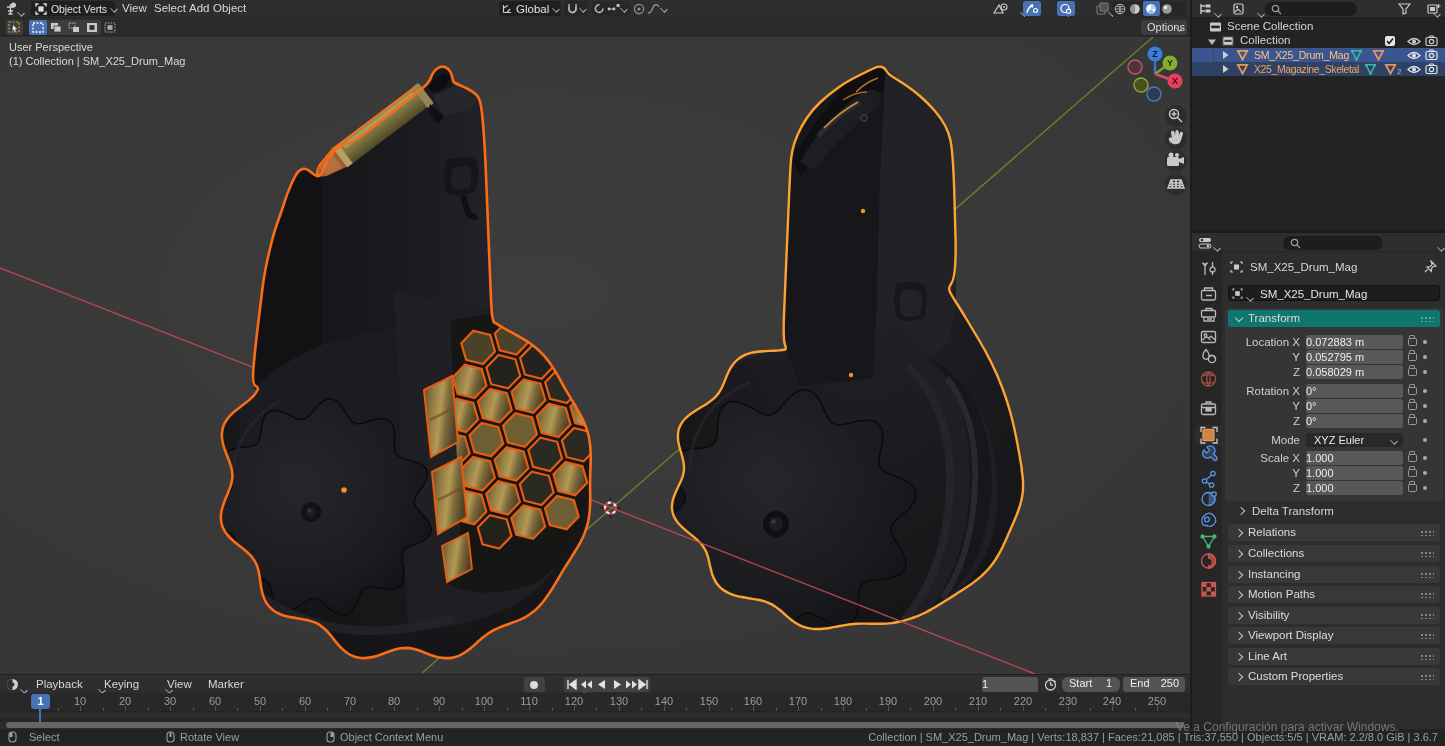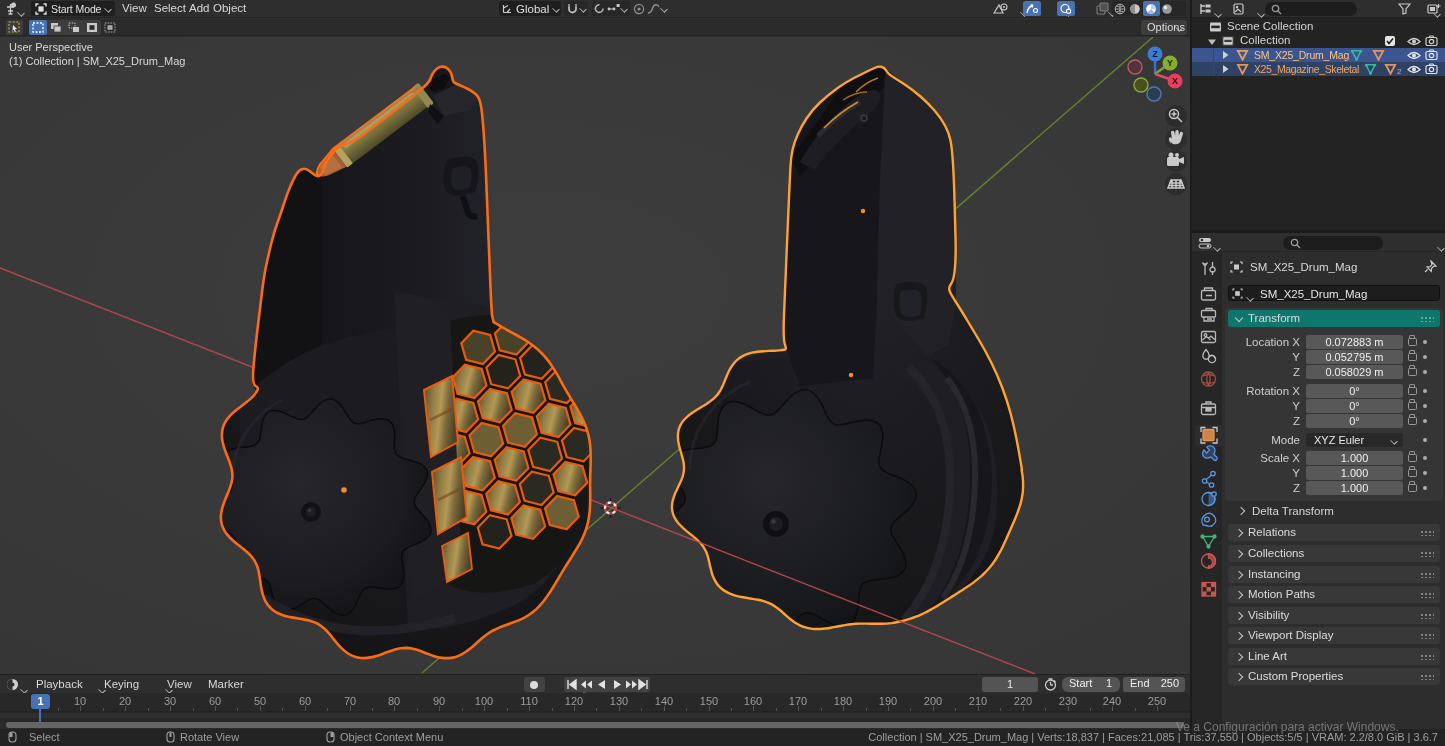--- a/index.html
+++ b/index.html
@@ -4,21 +4,21 @@
 *{margin:0;padding:0;box-sizing:border-box}
 html,body{width:1445px;height:746px;overflow:hidden;background:#2e2e2e;
   font-family:"Liberation Sans",sans-serif;-webkit-font-smoothing:antialiased}
 #page{position:relative;width:1445px;height:746px;background:#2e2e2e;font-size:12px;color:#d4d4d4}
 .abs{position:absolute}
 .hdr{background:#2e2e2e}
 .btn{background:#1f1f1f;border-radius:3px;display:flex;align-items:center;color:#e0e0e0;white-space:nowrap}
 .chev{width:7px;height:7px;display:inline-block;position:relative}
 .chev:after{content:"";position:absolute;left:0;top:1px;width:5px;height:5px;border-right:1.4px solid #b9b9b9;border-bottom:1.4px solid #b9b9b9;transform:rotate(45deg) scale(1,.8)}
 .menu{color:#d8d8d8;font-size:11.5px}
-.fld{position:absolute;background:#585858;border-radius:2.5px;color:#eee;font-size:11px;text-align:center;line-height:14px;height:14px}
+.fld{position:absolute;background:#585858;border-radius:2.5px;color:#eee;font-size:11px;text-align:left;line-height:14px;height:14px}
 .lbl{position:absolute;color:#cfcfcf;font-size:11.5px;text-align:right;line-height:14px;height:14px}
 .lock{position:absolute;width:9px;height:8px;border:1.2px solid #9a9a9a;border-radius:1.5px}
 .lock:before{content:"";position:absolute;left:0px;top:-4px;width:4px;height:3px;border:1.2px solid #9a9a9a;border-bottom:none;border-radius:2px 2px 0 0}
 .dot{position:absolute;width:4px;height:4px;border-radius:50%;background:#ababab}
 .phdr{position:absolute;left:1228px;width:212px;height:17px;background:#383838;border-radius:3px;color:#dcdcdc;font-size:11.5px;line-height:17px}
 .phdr .car{display:inline-block;margin:0 6px 0 8px;width:6px;height:6px;position:relative;top:-1px}
 .phdr .car:after{content:"";position:absolute;width:5px;height:5px;border-right:1.3px solid #c7c7c7;border-bottom:1.3px solid #c7c7c7;transform:rotate(-45deg);top:1px}
 .grip{position:absolute;right:6px;top:6px;width:14px;height:6px;opacity:.5;
  background-image:radial-gradient(circle,#cdcdcd 1px,transparent 1.2px);background-size:4px 4px}
 .tick{position:absolute;bottom:0;width:1px;height:5px;background:#555}
@@ -33,21 +33,21 @@
         <circle cx="8.5" cy="3" r="2.5" fill="#cdcdcd"></circle>
         <path d="M2 5 L9 5 M5.5 2 L5.5 9 M3 9 L8 9 M5.5 9 L5.5 12 M3.5 12 l4 0" stroke="#cdcdcd" stroke-width="1.3" fill="none"></path>
       </svg>
   <span class="chev abs" style="left:18px;top:5px"></span>
   
   <div class="btn abs" style="left:31px;top:1px;width:84px;height:15px">
     <svg style="margin-left:4px;flex:none" width="12" height="12" viewBox="0 0 12 12">
           <path d="M1 3.5 V1 H3.5 M8.5 1 H11 V3.5 M11 8.5 V11 H8.5 M3.5 11 H1 V8.5" stroke="#e2e2e2" fill="none" stroke-width="1.4"></path>
           <rect x="3.4" y="3.4" width="5.2" height="5.2" fill="#e2e2e2"></rect>
         </svg>
-    <span style="margin-left:4px;font-size:10.5px;letter-spacing:-.1px">Start Mode</span>
+    <span style="margin-left:4px;font-size:10.5px;letter-spacing:-.1px">Object Verts</span>
     <span class="chev" style="margin-left:4px"></span>
   </div>
   <span class="menu abs" style="left:122px;top:2px">View</span>
   <span class="menu abs" style="left:154px;top:2px">Select</span>
   <span class="menu abs" style="left:189px;top:2px">Add</span>
   <span class="menu abs" style="left:213px;top:2px">Object</span>
   
   <div class="btn abs" style="left:499px;top:1px;width:62px;height:15px">
     <svg style="margin-left:3px" width="11" height="11" viewBox="0 0 11 11">
           <path d="M1.5 9.5 L1.5 2 M1.5 9.5 L9 9.5 M1.5 5 L6 2.5 M5 9.5 L8 6" stroke="#ccc" stroke-width="1.2" fill="none"></path>

